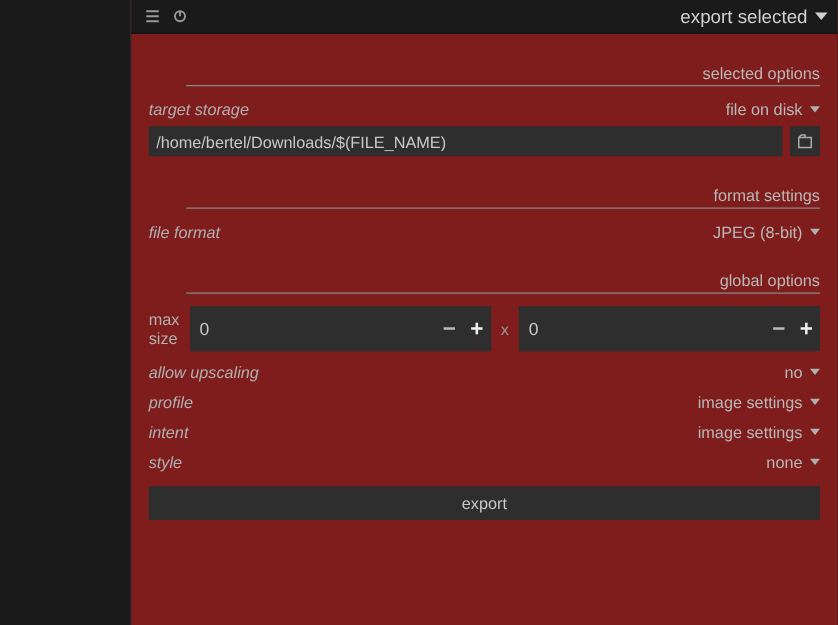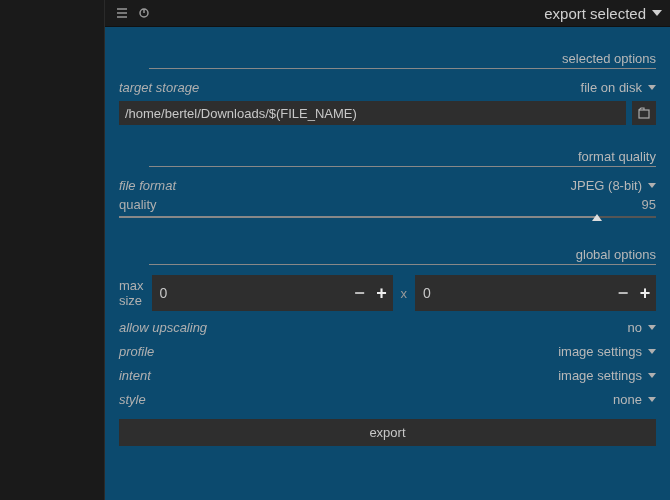--- a/index.html
+++ b/index.html
@@ -13,21 +13,21 @@
       display: flex;
       overflow: hidden;
     }
     .left-gutter {
       width: 280px;
       background: #1a1a1a;
       border-right: 1px solid #2a2a2a;
     }
     .panel {
       flex: 1;
-      background: #0c4a6e;
+      background: #7f1d1d;
       display: flex;
       flex-direction: column;
     }
     .header {
       display: flex;
       align-items: center;
       padding: 4px 8px;
       background: #1a1a1a;
       border-bottom: 1px solid #111;
     }
@@ -249,38 +249,31 @@
       <input class="path-input" value="/home/bertel/Downloads/$(FILE_NAME)" style="">
       <div class="browse-btn">
         <svg width="14" height="14" viewBox="0 0 14 14" fill="none">
             <rect x="2" y="4" width="10" height="8" stroke-width="1.2"></rect>
             <path d="M2 4 L4 2 L7 2 L7 4" stroke-width="1.2"></path>
           </svg>
       </div>
     </div>
 
 
-    <div class="section-title">format quality</div>
+    <div class="section-title">format settings</div>
     <hr class="section-rule">
 
     <div class="row">
       <span class="row-label">file format</span>
       <div class="row-value dropdown">
         <span>JPEG (8-bit)</span>
         <span class="tri-small"></span>
       </div>
     </div>
 
-    <div class="slider-row">
-      <span class="slider-label">quality</span>
-      <span class="slider-value">95</span>
-      <div class="slider-track"></div>
-      <div class="slider-fill"></div>
-      <div class="slider-thumb"></div>
-    </div>
 
     <div class="section-title">global options</div>
     <hr class="section-rule">
 
     <div class="size-row">
       <span>max size</span>
       <div class="num-group">
         <input class="num-input" value="0" style="">
         <div class="step-btn">−</div>
         <div class="step-btn">+</div>

